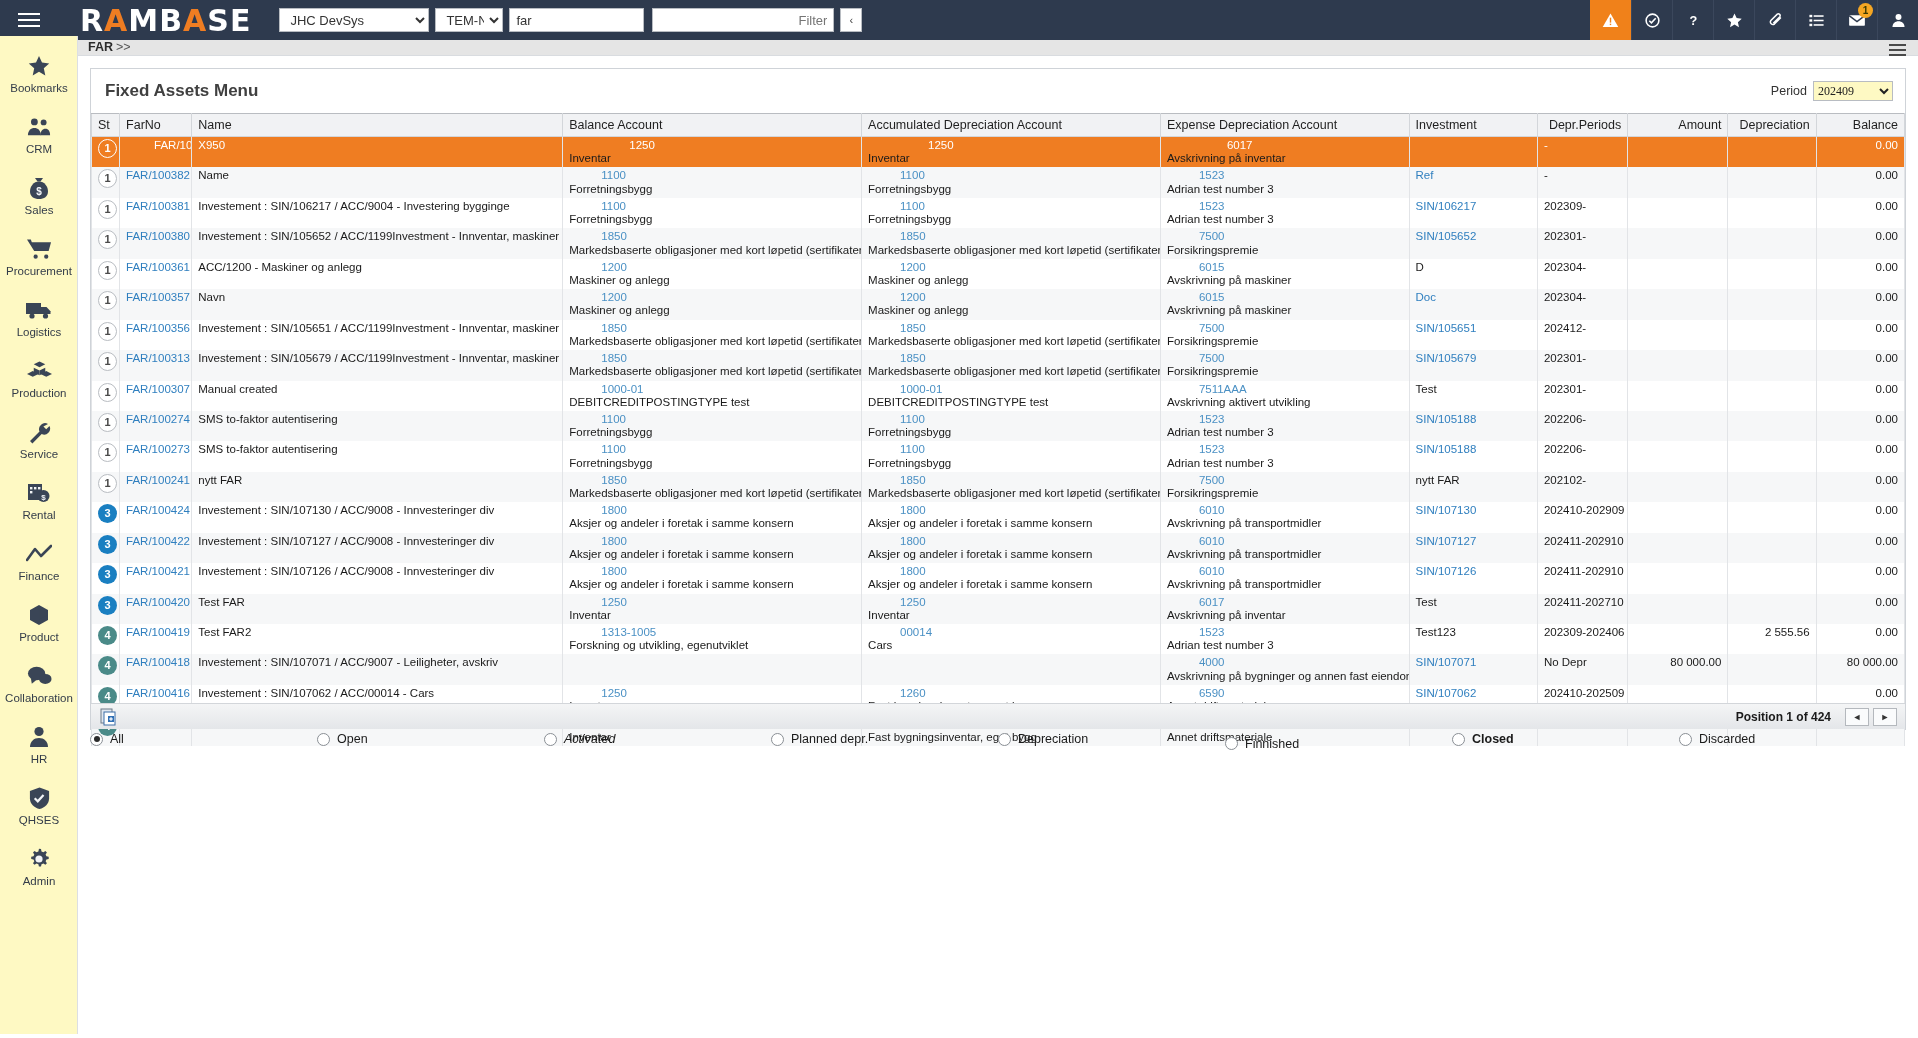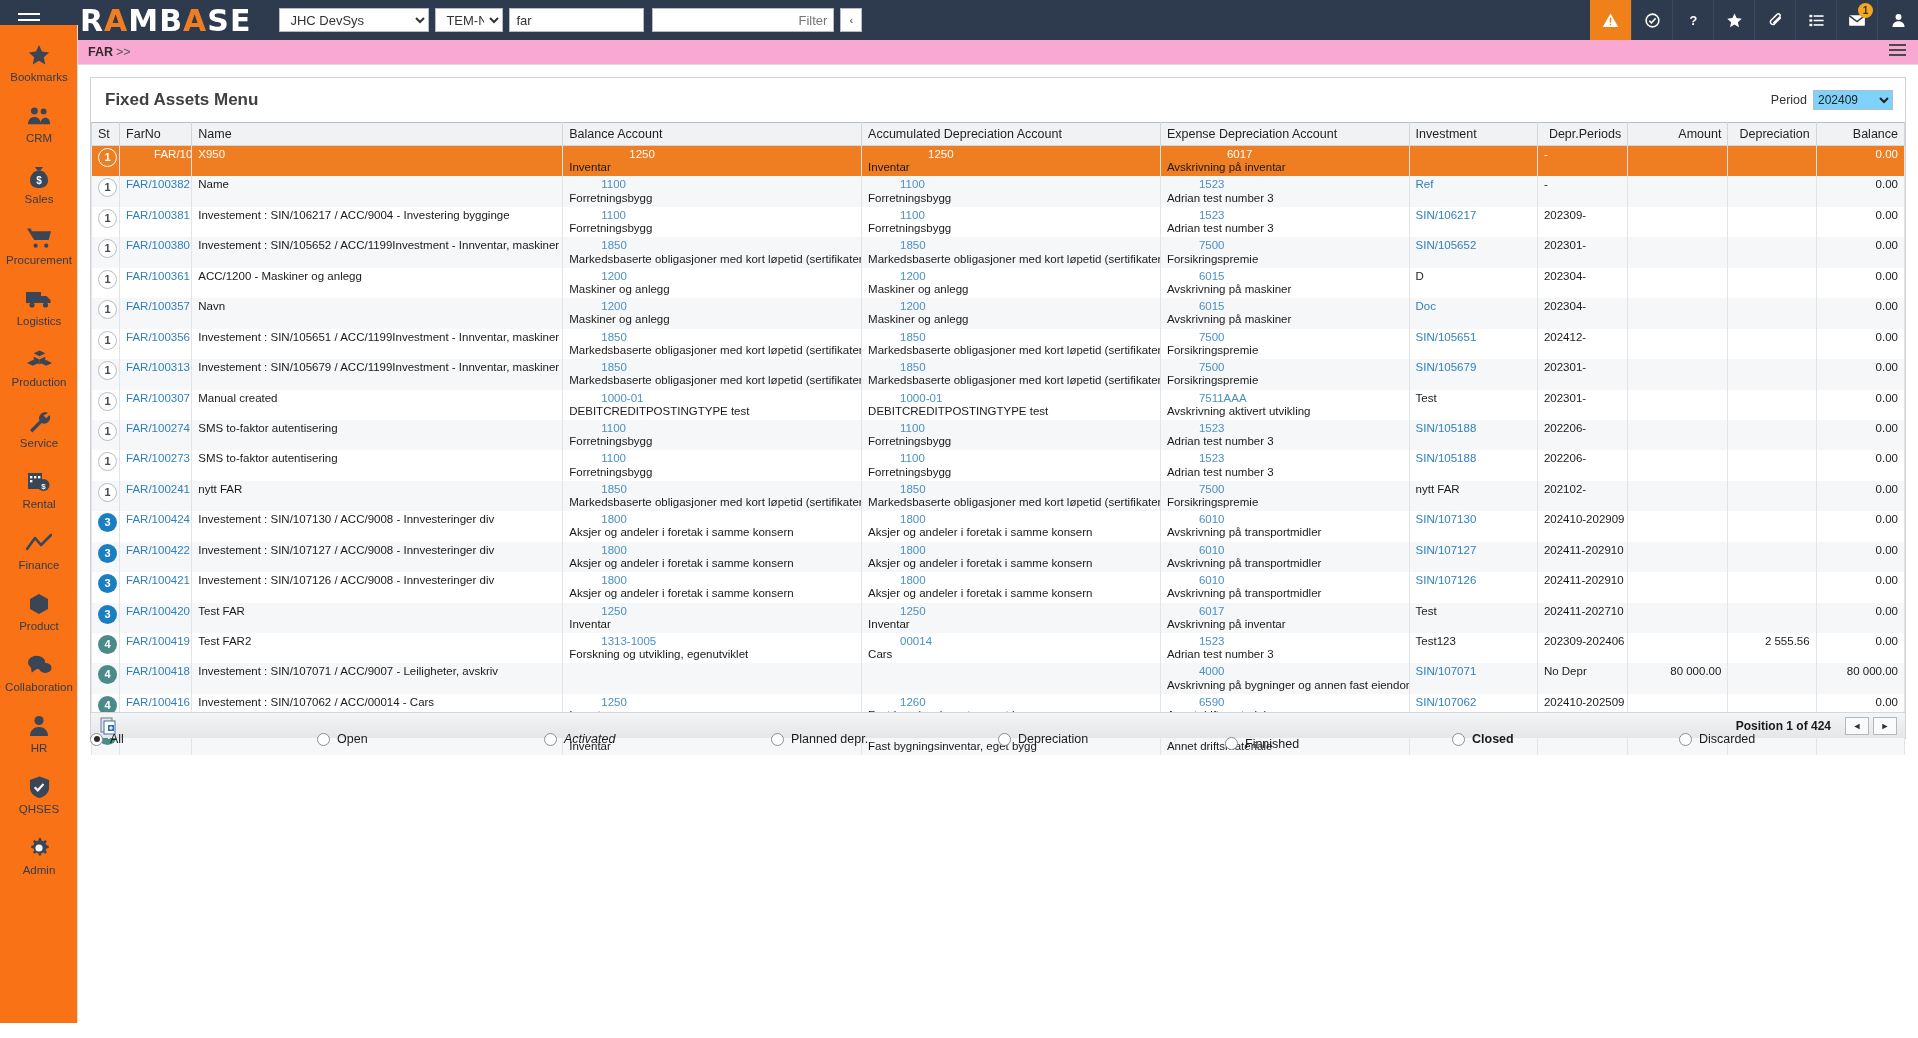--- a/index.html
+++ b/index.html
@@ -54,39 +54,39 @@
   .tb-icon.alert { background: #f0811a; border-left: none; }
   .tb-icon svg { display: block; }
   .badge {
     position: absolute; top: 3px; right: 4px; background: #f5a623; color: #3a3a00;
     border-radius: 50%; width: 15px; height: 15px; font-size: 10px;
     display: flex; align-items: center; justify-content: center; font-weight: bold;
   }
 
   
   .sidebar {
-    position: absolute; top: 25px; left: 0; width: 78px; height: 998px;
-    background: #f97316; border-right: 1px solid #dcdfe3;
+    position: absolute; top: 36px; left: 0; width: 78px; height: 998px;
+    background: #fef9c3; border-right: 1px solid #dcdfe3;
     padding-top: 6px;
   }
   .side-item {
     width: 78px; height: 61px; display: flex; flex-direction: column;
     align-items: center; justify-content: center; cursor: pointer; gap: 2px;
   }
   .side-ico { color: #3a4556; display: flex; align-items: center; justify-content: center; height: 28px; }
   .side-lbl { font-size: 11.5px; color: #333c49; white-space: nowrap; }
 
   
   .main {
     position: absolute; top: 40px; left: 78px; width: 1840px; height: 998px;
     background: #fff;
   }
   .crumbbar {
-    height: 25px; background: #f9a8d4; border-bottom: 1px solid #d9dce0;
-    display: flex; align-items: center; padding: 0 10px; position: relative;
+    height: 16px; background: #e5e5e5; border-bottom: 1px solid #d9dce0;
+    display: flex; padding: 0 10px; position: relative;
   }
   .crumb { font-size: 12.5px; color: #2b2b2b; font-weight: bold; }
   .crumb .sep { font-weight: normal; color: #555; margin-left: 3px; }
   .crumb-menu {
     position: absolute; right: 12px; top: 4px; display: flex;
     flex-direction: column; gap: 3px; cursor: pointer;
   }
   .crumb-menu span { display: block; width: 17px; height: 2px; background: #4a4a4a; }
 
   .panel {
@@ -98,21 +98,21 @@
     position: relative;
   }
   .panel-title { font-size: 17px; font-weight: bold; color: #404040; }
   .period-wrap {
     position: absolute; right: 12px; top: 12px; display: flex;
     align-items: center; gap: 6px;
   }
   .period-lbl { font-size: 12.5px; color: #333; }
   .period-sel {
     width: 80px; height: 20px; font-size: 12px; border: 1px solid #b8bcc2;
-    background: #7dd3fc; color: #222; font-family: Liberation Sans, sans-serif;
+    background: #fef9c3; color: #222; font-family: Liberation Serif, serif;
   }
 
   table.grid { border-collapse: collapse; width: 100%; table-layout: fixed; }
   table.grid th {
     background: #f1f2f4; border: 1px solid #d3d6da; border-top: 1px solid #b9bcc1;
     font-size: 12.5px; font-weight: normal; color: #1f1f1f; text-align: left;
     padding: 4px 6px; height: 22px; white-space: nowrap; overflow: hidden;
   }
   table.grid th.num { text-align: right; }
   table.grid td {

